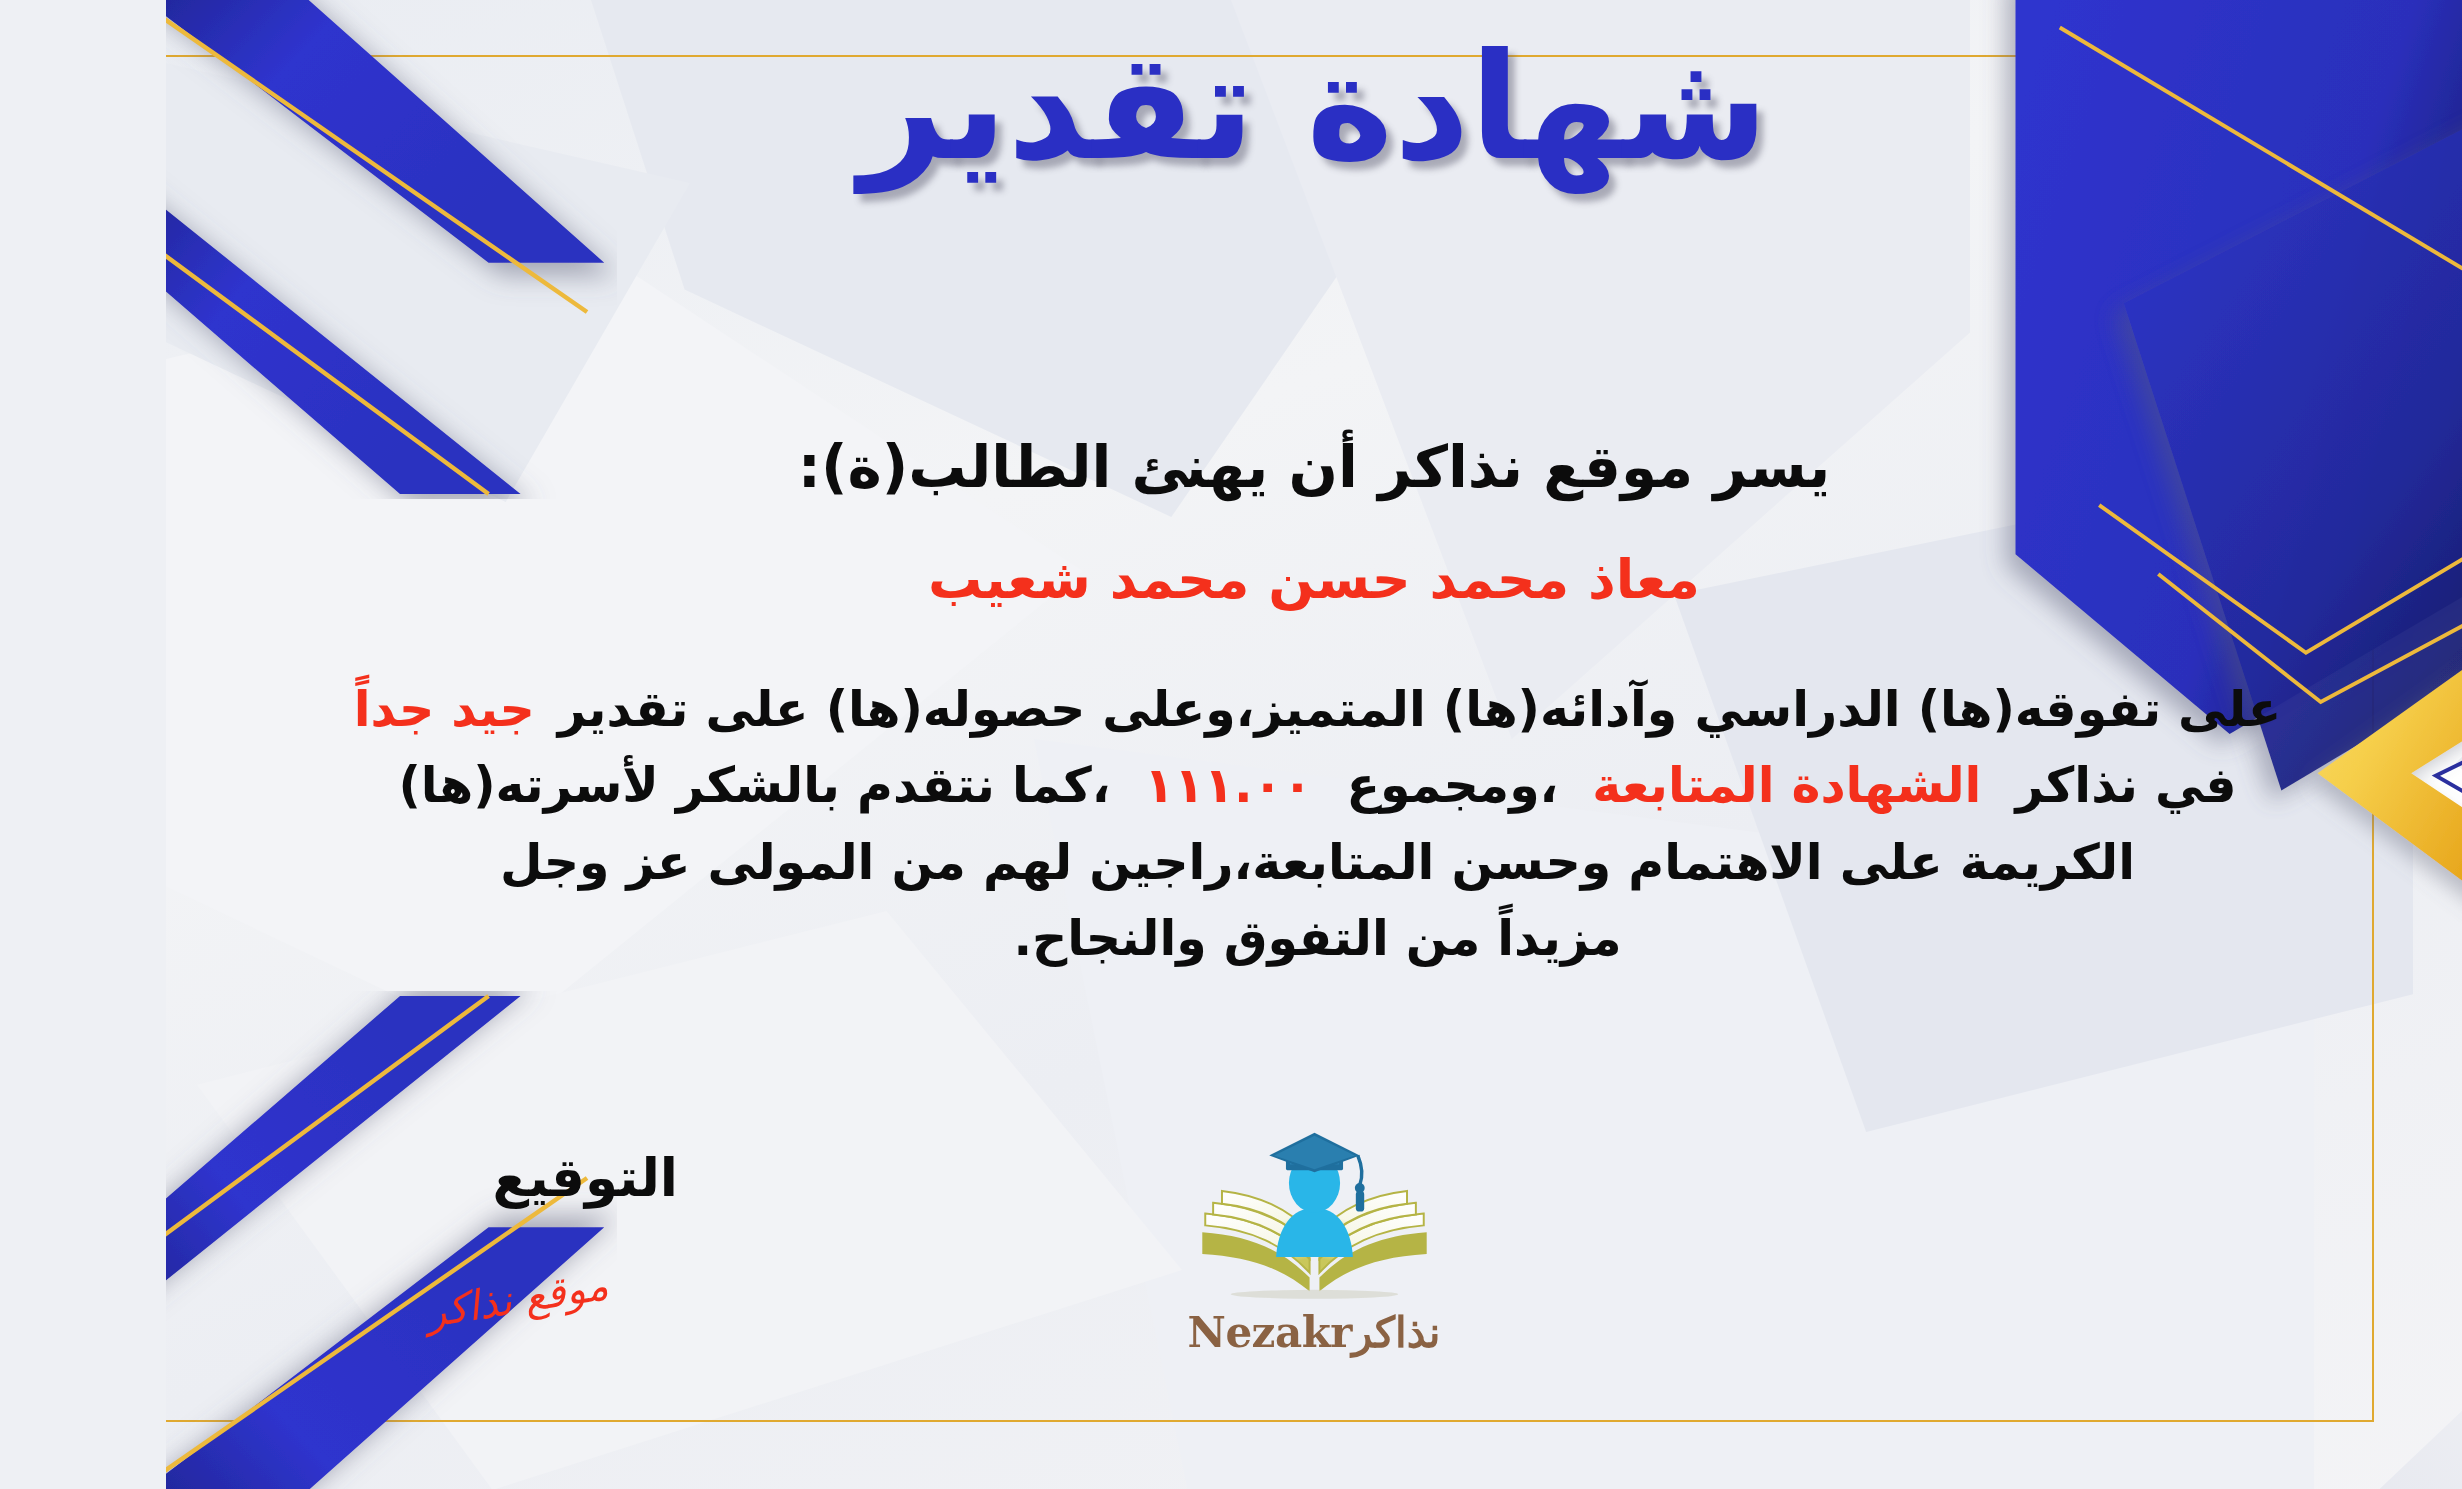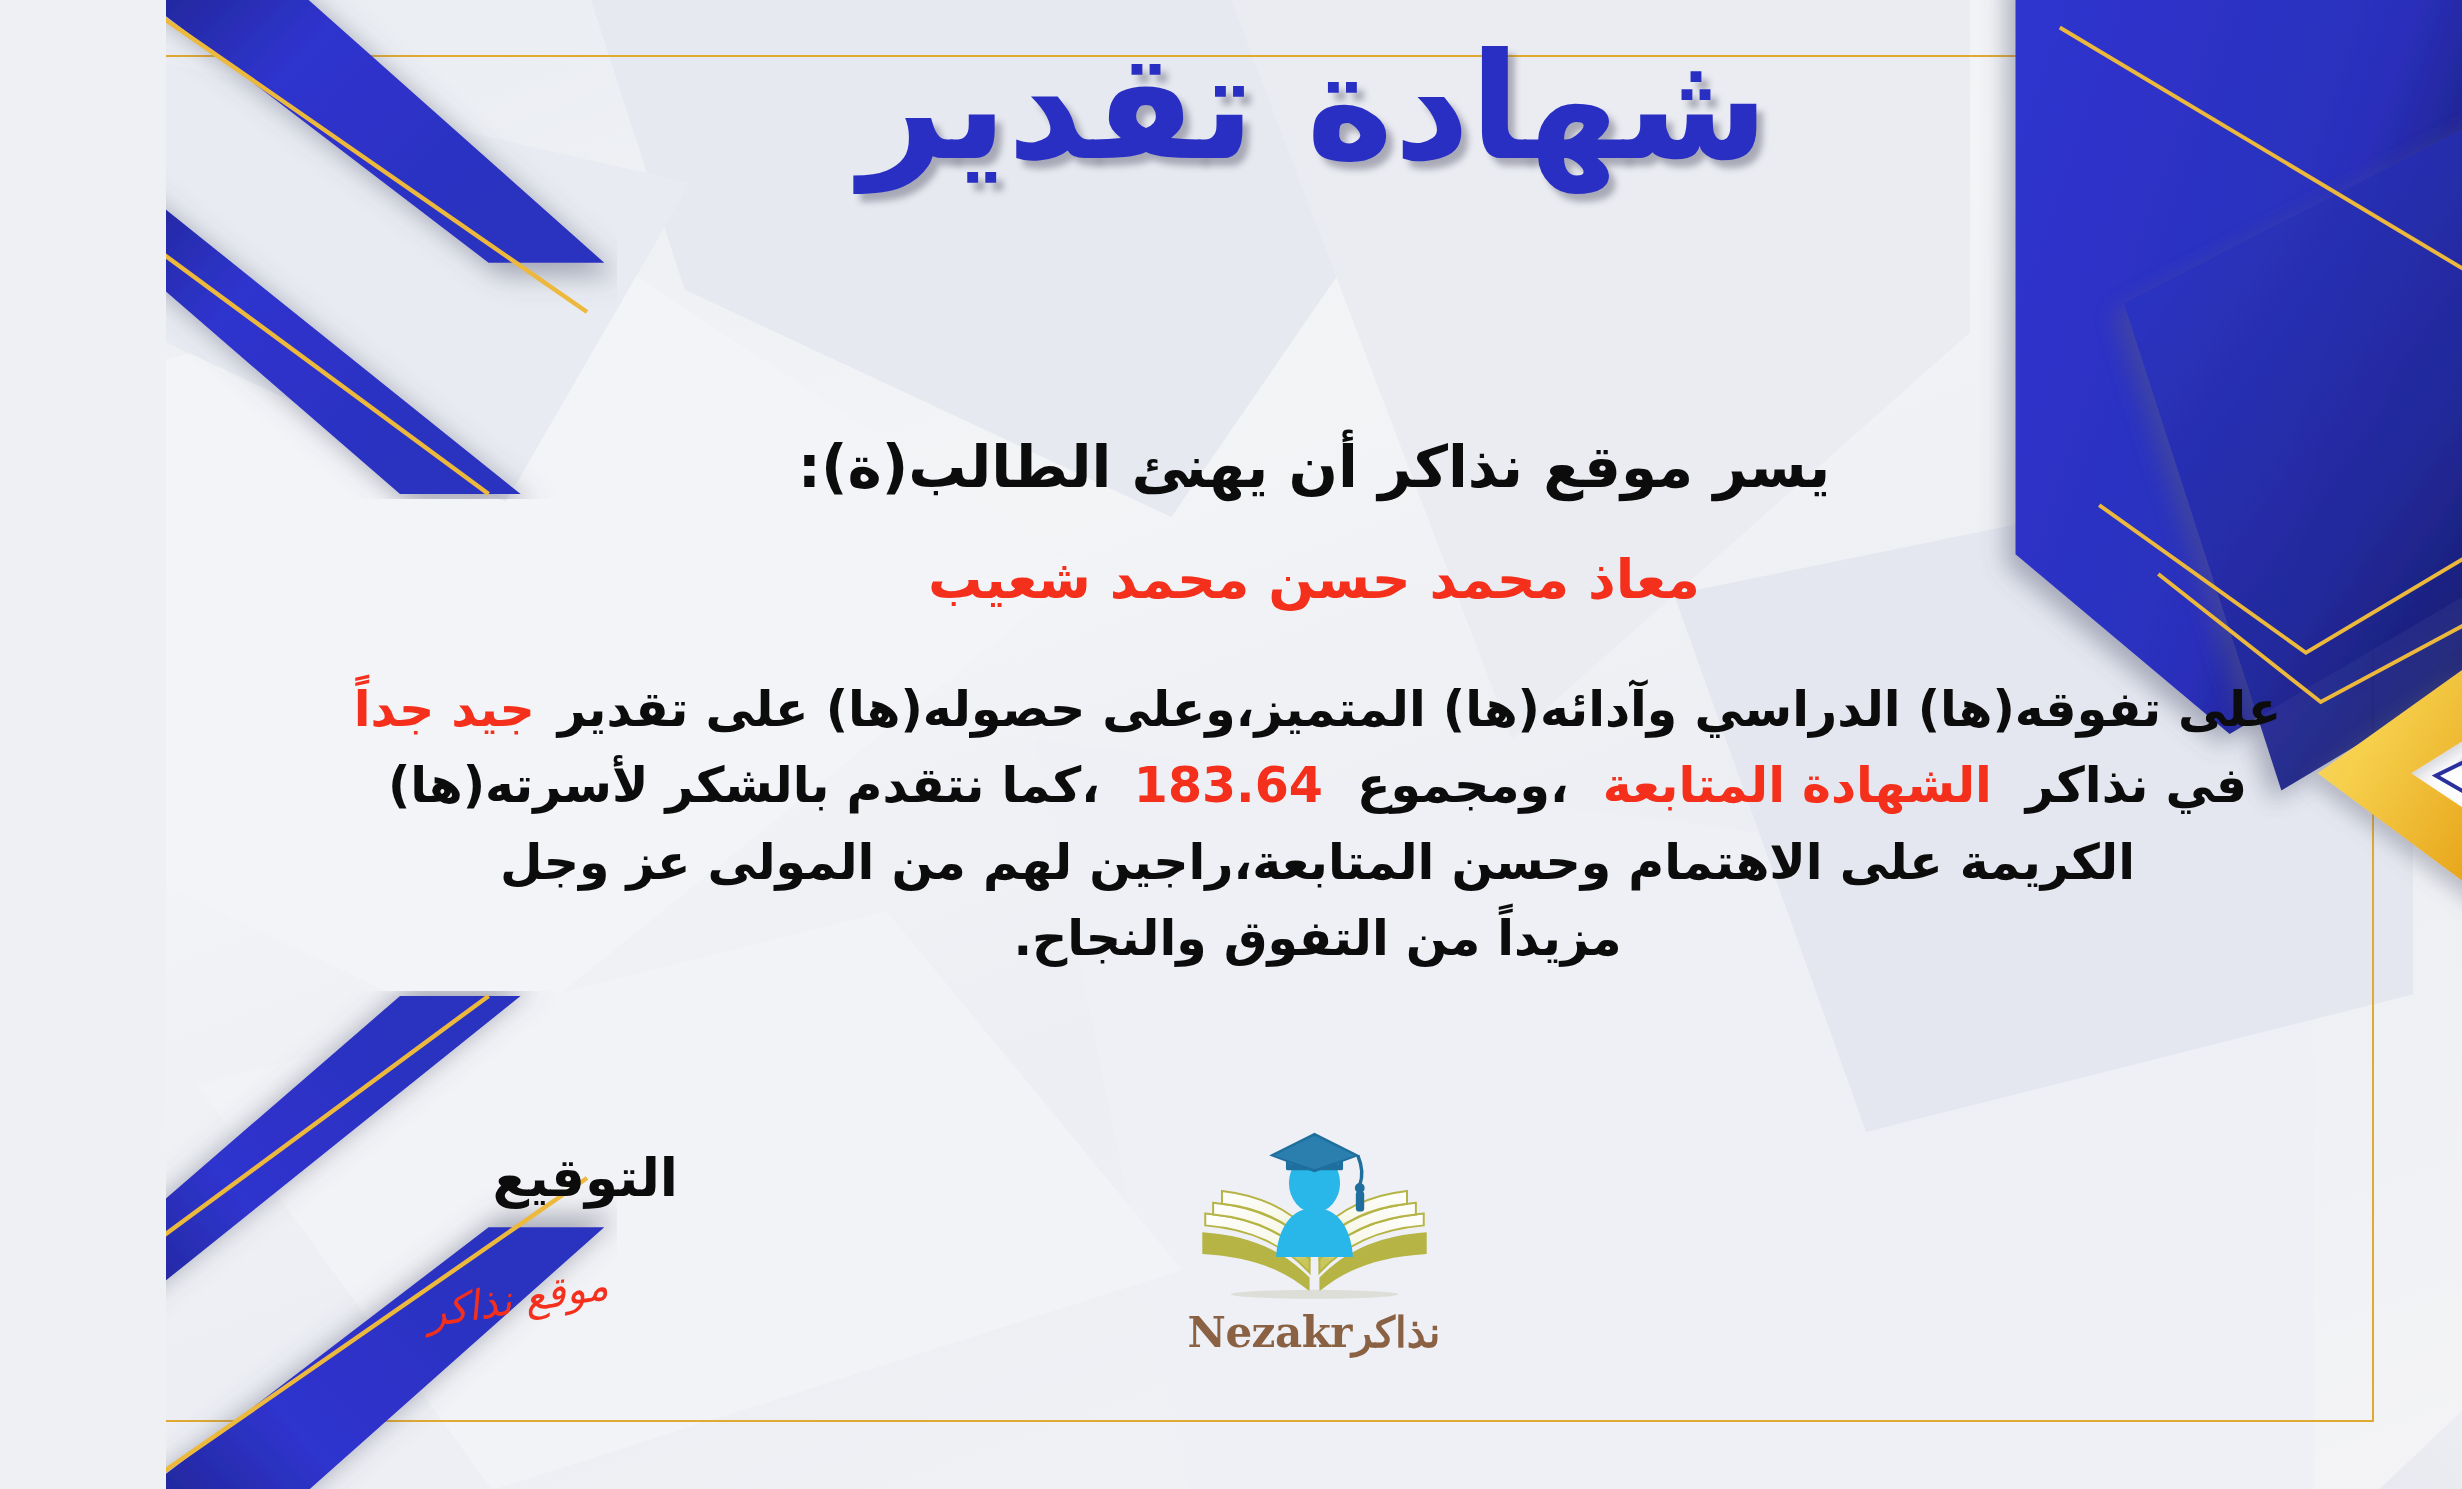--- a/index.html
+++ b/index.html
@@ -263,21 +263,21 @@
 
     <div class="greeting">يسر موقع نذاكر أن يهنئ الطالب(ة):</div>
 
     <div class="student-name">معاذ محمد حسن محمد شعيب</div>
 
     <div class="body-block">
       <p>
         <span>على تفوقه(ها) الدراسي وآدائه(ها) المتميز،وعلى حصوله(ها) على تقدير</span><span class="sp-s"></span><span class="hl">جيد جداً</span>
       </p>
       <p>
-        <span>في نذاكر</span><span class="sp"></span><span class="hl">الشهادة المتابعة</span><span class="sp"></span><span>،ومجموع</span><span class="sp"></span><span class="hl">183.64</span><span class="sp"></span><span>،كما نتقدم بالشكر لأسرته(ها)</span>
+        <span>في نذاكر</span><span class="sp"></span><span class="hl">الشهادة المتابعة</span><span class="sp"></span><span>،ومجموع</span><span class="sp"></span><span class="hl">١١١.٠٠</span><span class="sp"></span><span>،كما نتقدم بالشكر لأسرته(ها)</span>
       </p>
       <p>الكريمة على الاهتمام وحسن المتابعة،راجين لهم من المولى عز وجل</p>
       <p>مزيداً من التفوق والنجاح.</p>
     </div>
 
     <div class="sign-label">التوقيع</div>
 
     <div class="sign-mark">موقع نذاكر</div>
 
     <div class="logo">

